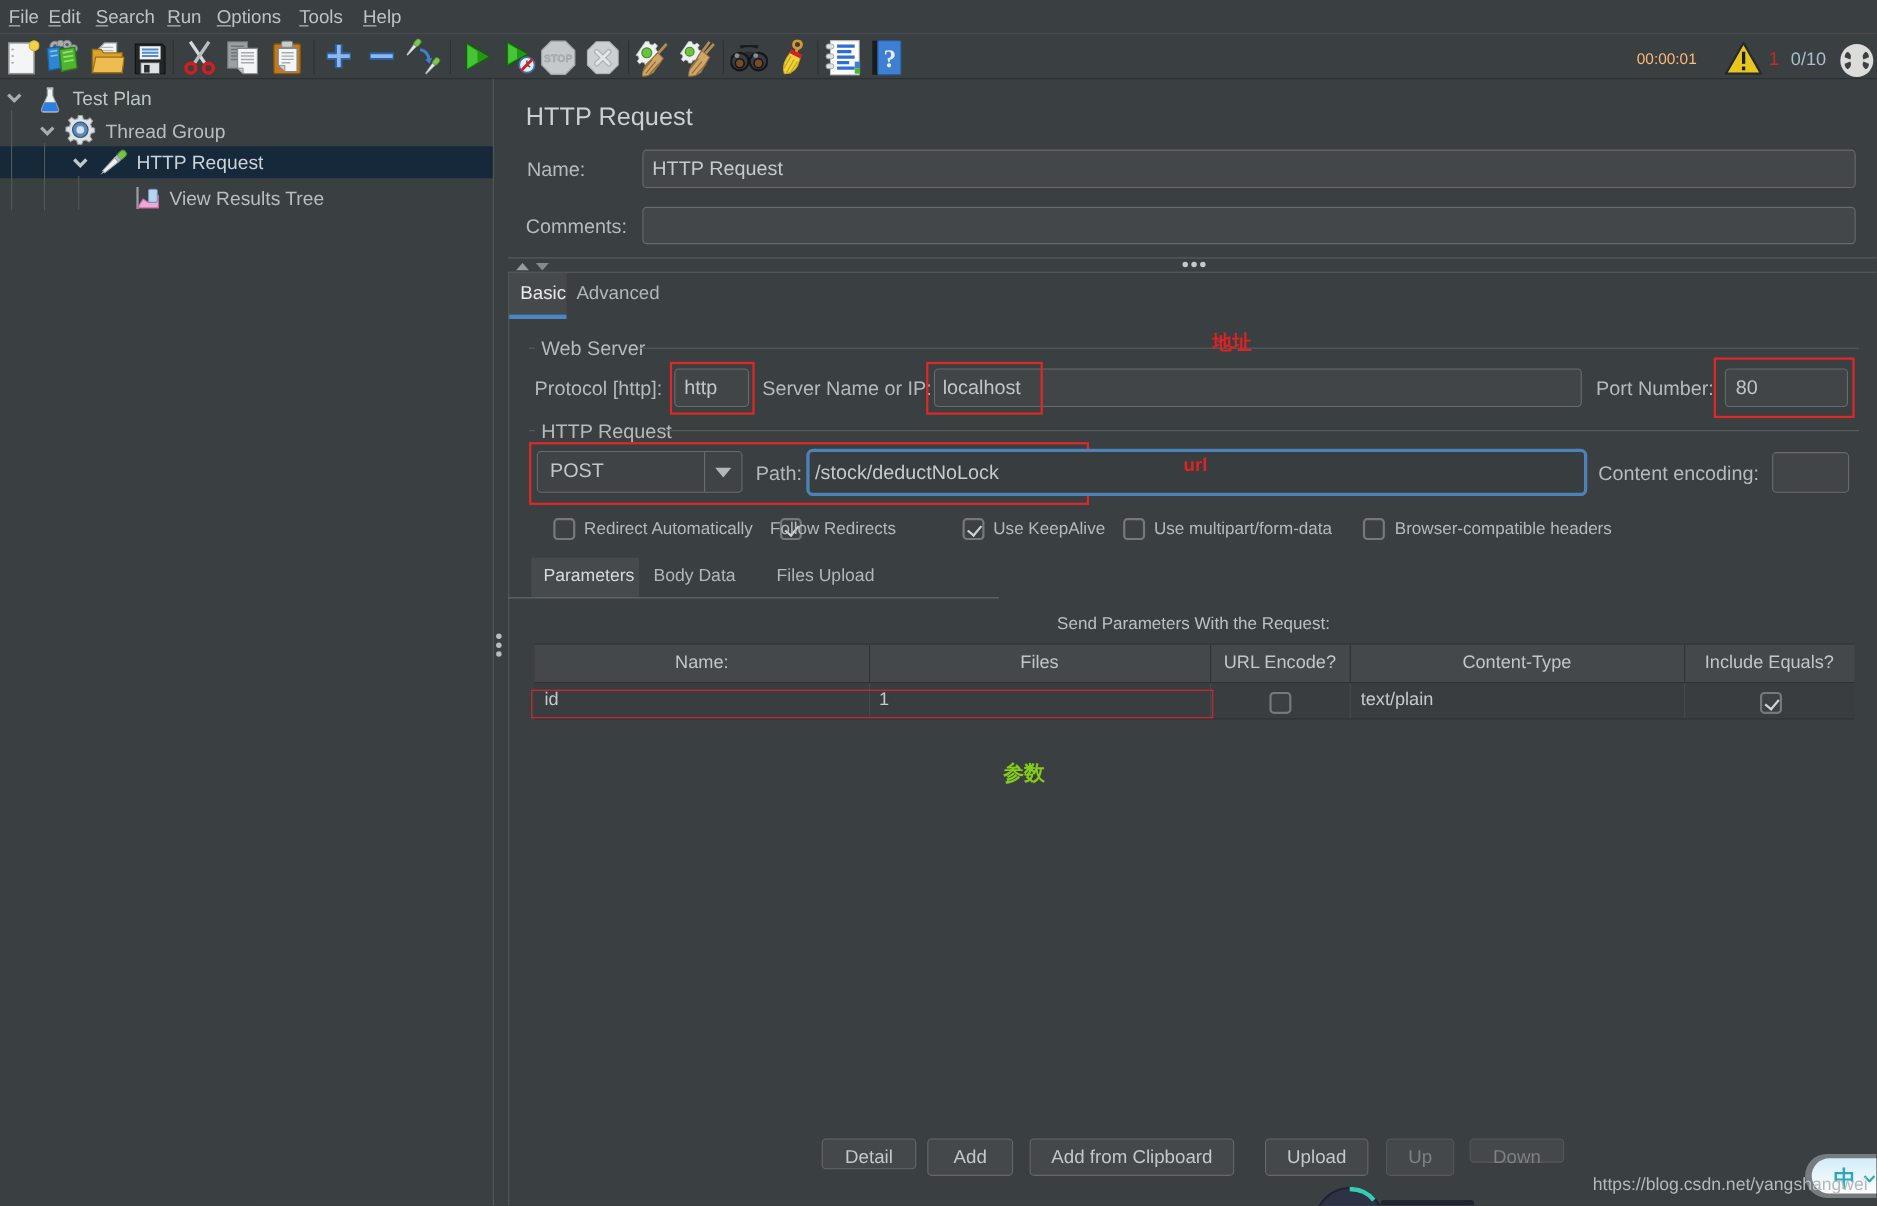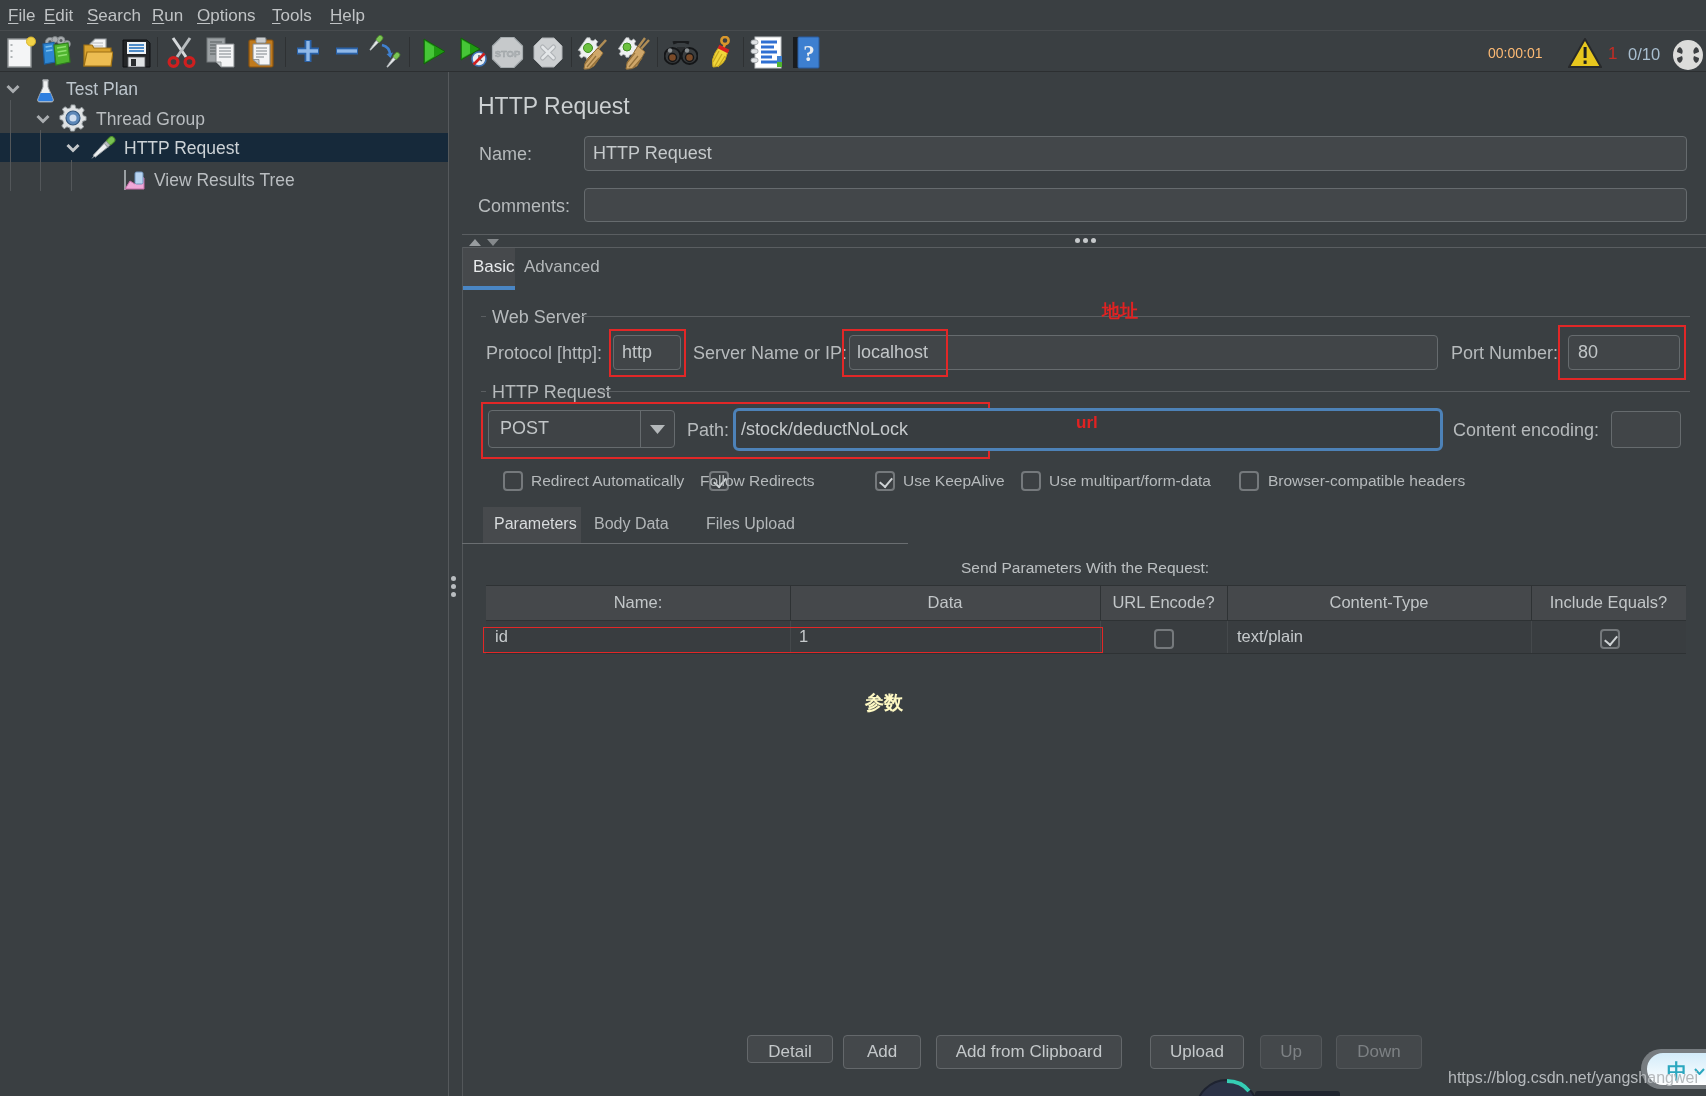--- a/index.html
+++ b/index.html
@@ -353,49 +353,49 @@
 
   <div class="abs" style="left:483px;top:507px;width:98px;height:36px;background:#474a4d;"></div>
   <div class="abs" style="left:494px;top:515px;color:#d8dbdd;font-size:16px;">Parameters</div>
   <div class="abs" style="left:594px;top:515px;color:#b3b7b9;font-size:16px;">Body Data</div>
   <div class="abs" style="left:690px;top:515px;color:#b3b7b9;font-size:16px;margin-left:16px;">Files Upload</div>
   <div class="abs" style="left:462px;top:543px;width:446px;height:1px;background:#6a6e71;"></div>
   <div class="abs" style="left:961px;top:559px;color:#bcc0c2;font-size:15.5px;">Send Parameters With the Request:</div>
 
   <div class="abs" style="left:486px;top:585px;width:1200px;height:36px;background:#45484b;border-top:1px solid #2e3234;border-bottom:1px solid #2e3234;box-sizing:border-box;"></div>
   <div class="abs" style="left:486px;top:593px;width:304px;text-align:center;color:#c2c6c8;font-size:16.5px;">Name:</div>
-  <div class="abs" style="left:790px;top:593px;width:310px;text-align:center;color:#c2c6c8;font-size:16.5px;">Data</div>
+  <div class="abs" style="left:790px;top:593px;width:310px;text-align:center;color:#c2c6c8;font-size:16.5px;">Files</div>
   <div class="abs" style="left:1100px;top:593px;width:127px;text-align:center;color:#c2c6c8;font-size:16.5px;">URL Encode?</div>
   <div class="abs" style="left:1227px;top:593px;width:304px;text-align:center;color:#c2c6c8;font-size:16.5px;">Content-Type</div>
   <div class="abs" style="left:1531px;top:593px;width:155px;text-align:center;color:#c2c6c8;font-size:16.5px;">Include Equals?</div>
 
   <div class="abs" style="left:790px;top:586px;width:1px;height:34px;background:#2e3234;"></div>
   <div class="abs" style="left:1100px;top:586px;width:1px;height:34px;background:#2e3234;"></div>
   <div class="abs" style="left:1227px;top:586px;width:1px;height:34px;background:#2e3234;"></div>
   <div class="abs" style="left:1531px;top:586px;width:1px;height:34px;background:#2e3234;"></div>
 
   <div class="abs" style="left:486px;top:621px;width:1200px;height:33px;background:#393d40;border-bottom:1px solid #2e3234;box-sizing:border-box;"></div>
   <div class="abs" style="left:790px;top:621px;width:1px;height:32px;background:#45494c;"></div>
   <div class="abs" style="left:1100px;top:621px;width:1px;height:32px;background:#45494c;"></div>
   <div class="abs" style="left:1227px;top:621px;width:1px;height:32px;background:#45494c;"></div>
   <div class="abs" style="left:1531px;top:621px;width:1px;height:32px;background:#45494c;"></div>
   <div class="abs" style="left:495px;top:627px;color:#c6cacc;font-size:16.5px;">id</div>
   <div class="abs" style="left:799px;top:627px;color:#c6cacc;font-size:16.5px;">1</div>
   <div class="abs cb" style="left:1154px;top:629px;"></div>
   <div class="abs" style="left:1237px;top:627px;color:#c6cacc;font-size:16.5px;">text/plain</div>
   <div class="abs cb cb-on" style="left:1600px;top:629px;"></div>
   <div class="abs" style="left:483px;top:627px;width:620px;height:26px;border:1.5px solid #e22727;box-sizing:border-box;"></div>
-  <div class="abs" style="left:865px;top:690px;color:#fef9c3;font-size:19px;font-weight:bold;">参数</div>
+  <div class="abs" style="left:912px;top:690px;color:#84cc16;font-size:19px;font-weight:bold;">参数</div>
 
   <div class="abs btn" style="left:747px;top:1035px;width:86px;height:28px;line-height:32px;">Detail</div>
   <div class="abs btn" style="left:843px;top:1035px;width:78px;height:34px;line-height:32px;">Add</div>
   <div class="abs btn" style="left:936px;top:1035px;width:186px;height:34px;line-height:32px;">Add from Clipboard</div>
   <div class="abs btn" style="left:1150px;top:1035px;width:94px;height:34px;line-height:32px;">Upload</div>
   <div class="abs btn" style="left:1260px;top:1035px;width:62px;height:34px;line-height:32px;color:#7d8184;border-color:#54585b;">Up</div>
-  <div class="abs btn" style="left:1336px;top:1035px;width:86px;height:34px;line-height:32px;color:#7d8184;border-color:#54585b;">Down</div>
+  <div class="abs btn" style="left:1336px;top:1035px;width:86px;height:22px;line-height:32px;color:#7d8184;border-color:#54585b;">Down</div>
 
   <div class="abs" style="left:1195px;top:1079px;width:64px;height:64px;border-radius:50%;background:#2c3347;border:2px solid #1e2330;box-sizing:border-box;"></div>
   <svg class="abs" style="left:1195px;top:1079px;" width="64" height="17" viewBox="0 0 64 17">
       <path d="M32 2 Q46 2 54 12" stroke="#35cdb4" stroke-width="4" fill="none"></path>
     </svg>
   <div class="abs" style="left:1255px;top:1091px;width:85px;height:5px;background:#20252f;border-radius:3px 3px 0 0;"></div>
   <div class="abs" style="left:1448px;top:1069px;color:#b5b9bc;font-size:16px;z-index:6;">https://blog.csdn.net/yangshangwei</div>
   <div class="abs" style="left:1641px;top:1049px;width:65px;height:40px;border-radius:20px 0 0 20px;background:rgba(140,145,150,0.75);"></div>
   <div class="abs" style="left:1647px;top:1053px;width:59px;height:32px;border-radius:16px 0 0 16px;background:linear-gradient(#d3ecfa,#ffffff);"></div>
   <div class="abs" style="left:1667px;top:1058px;color:#2ba7bf;font-size:20px;font-weight:bold;">中</div>

